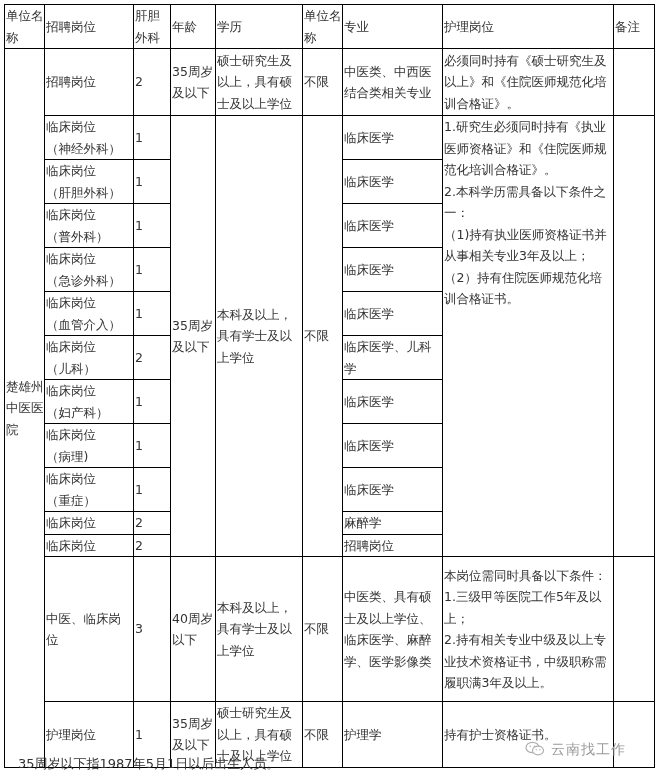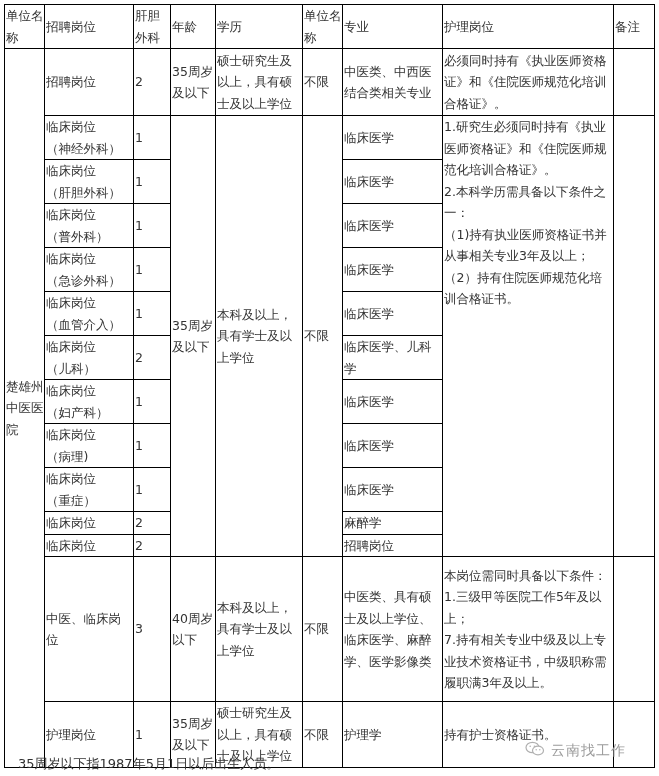--- a/index.html
+++ b/index.html
@@ -23,21 +23,21 @@
     word-break: break-all;
     overflow: hidden;
   }
   .multiline { white-space: pre-line; }
   .footer-note {
     position: absolute; left: 18px; top: 755px;
     font-size: 13px; color: #333333; line-height: 18px;
   }
   .watermark {
     position: absolute; left: 525px; top: 741px;
-    font-size: 14px; color: #9a9a9a; display: flex; align-items: center;
+    font-size: 14px; color: #9a9a9a; display: flex; 
     letter-spacing: 1px;
   }
   .watermark svg { margin-right: 6px; }
 </style>
 </head>
 <body>
 
 <table class="recruit">
   <colgroup>
     <col style="width:40px">
@@ -65,21 +65,21 @@
     </tr>
 
     <tr style="height:67px">
       <td rowspan="14">楚雄州中医医院</td>
       <td>招聘岗位</td>
       <td>2</td>
       <td>35周岁及以下</td>
       <td>硕士研究生及以上，具有硕士及以上学位</td>
       <td>不限</td>
       <td>中医类、中西医结合类相关专业</td>
-      <td>必须同时持有《执业医师资格证》和《住院医师规范化培训合格证》。</td>
+      <td>必须同时持有《硕士研究生及以上》和《住院医师规范化培训合格证》。</td>
       <td></td>
     </tr>
 
     <tr style="height:43px">
       <td class="multiline">临床岗位
 （神经外科）</td>
       <td>1</td>
       <td rowspan="11">35周岁及以下</td>
       <td rowspan="11">本科及以上，具有学士及以上学位</td>
       <td rowspan="11">不限</td>
@@ -151,21 +151,21 @@
 
     <tr style="height:145px">
       <td>中医、临床岗位</td>
       <td>3</td>
       <td>40周岁以下</td>
       <td>本科及以上，具有学士及以上学位</td>
       <td>不限</td>
       <td>中医类、具有硕士及以上学位、临床医学、麻醉学、医学影像类</td>
       <td class="multiline">本岗位需同时具备以下条件：
 1.三级甲等医院工作5年及以上；
-7.持有相关专业中级及以上专业技术资格证书，中级职称需履职满3年及以上。</td>
+2.持有相关专业中级及以上专业技术资格证书，中级职称需履职满3年及以上。</td>
       <td></td>
     </tr>
 
     <tr style="height:64px">
       <td>护理岗位</td>
       <td>1</td>
       <td>35周岁及以下</td>
       <td>硕士研究生及以上，具有硕士及以上学位</td>
       <td>不限</td>
       <td>护理学</td>

